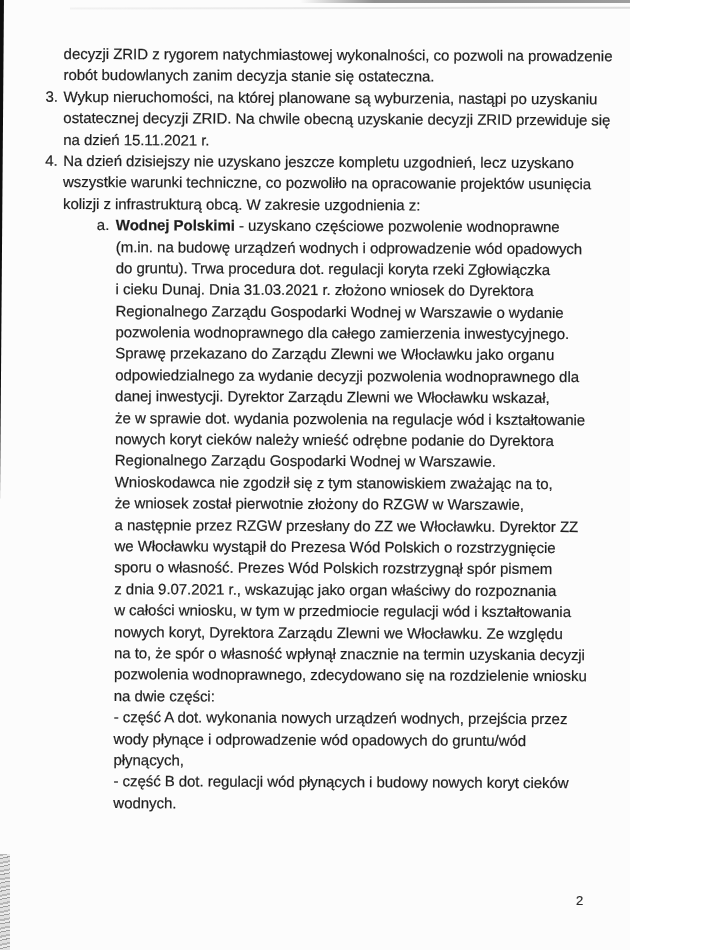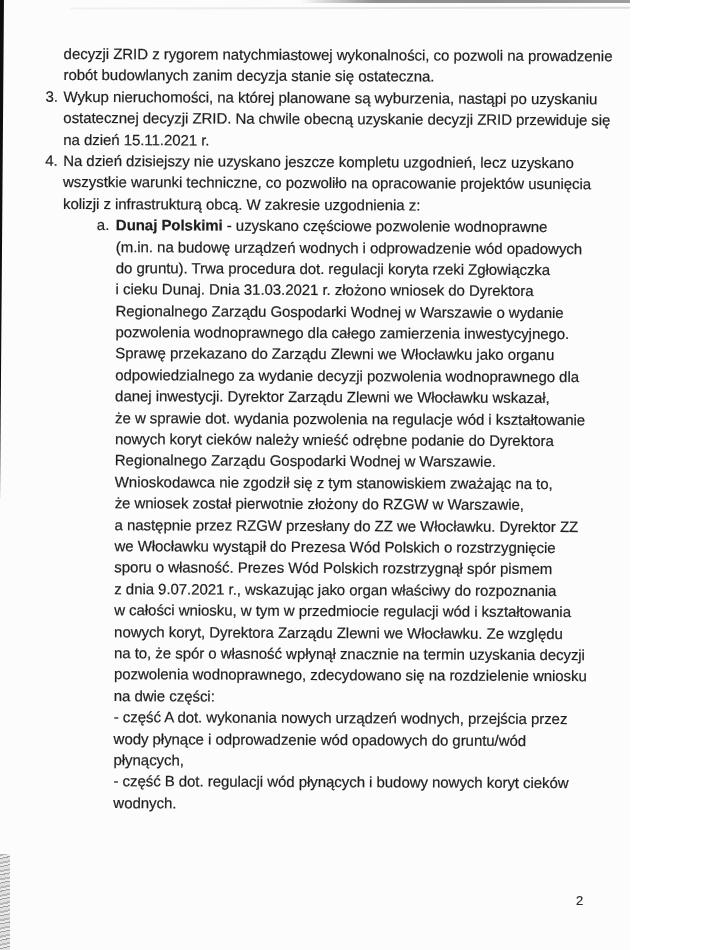--- a/index.html
+++ b/index.html
@@ -61,21 +61,21 @@
         <div class="line">na dzień 15.11.2021 r.</div>
       </div>
       <div class="block body">
         <span class="marker">4.</span>
         <div class="line">Na dzień dzisiejszy nie uzyskano jeszcze kompletu uzgodnień, lecz uzyskano</div>
         <div class="line">wszystkie warunki techniczne, co pozwoliło na opracowanie projektów usunięcia</div>
         <div class="line">kolizji z infrastrukturą obcą. W zakresie uzgodnienia z:</div>
       </div>
       <div class="block sub">
         <span class="marker">a.</span>
-        <div class="line"><span class="lead-bold">Dunaj Polskimi</span> - uzyskano częściowe pozwolenie wodnoprawne</div>
+        <div class="line"><span class="lead-bold">Wodnej Polskimi</span> - uzyskano częściowe pozwolenie wodnoprawne</div>
         <div class="line">(m.in. na budowę urządzeń wodnych i odprowadzenie wód opadowych</div>
         <div class="line">do gruntu). Trwa procedura dot. regulacji koryta rzeki Zgłowiączka</div>
         <div class="line">i cieku Dunaj. Dnia 31.03.2021 r. złożono wniosek do Dyrektora</div>
         <div class="line">Regionalnego Zarządu Gospodarki Wodnej w Warszawie o wydanie</div>
         <div class="line">pozwolenia wodnoprawnego dla całego zamierzenia inwestycyjnego.</div>
         <div class="line">Sprawę przekazano do Zarządu Zlewni we Włocławku jako organu</div>
         <div class="line">odpowiedzialnego za wydanie decyzji pozwolenia wodnoprawnego dla</div>
         <div class="line">danej inwestycji. Dyrektor Zarządu Zlewni we Włocławku wskazał,</div>
         <div class="line">że w sprawie dot. wydania pozwolenia na regulacje wód i kształtowanie</div>
         <div class="line">nowych koryt cieków należy wnieść odrębne podanie do Dyrektora</div>

